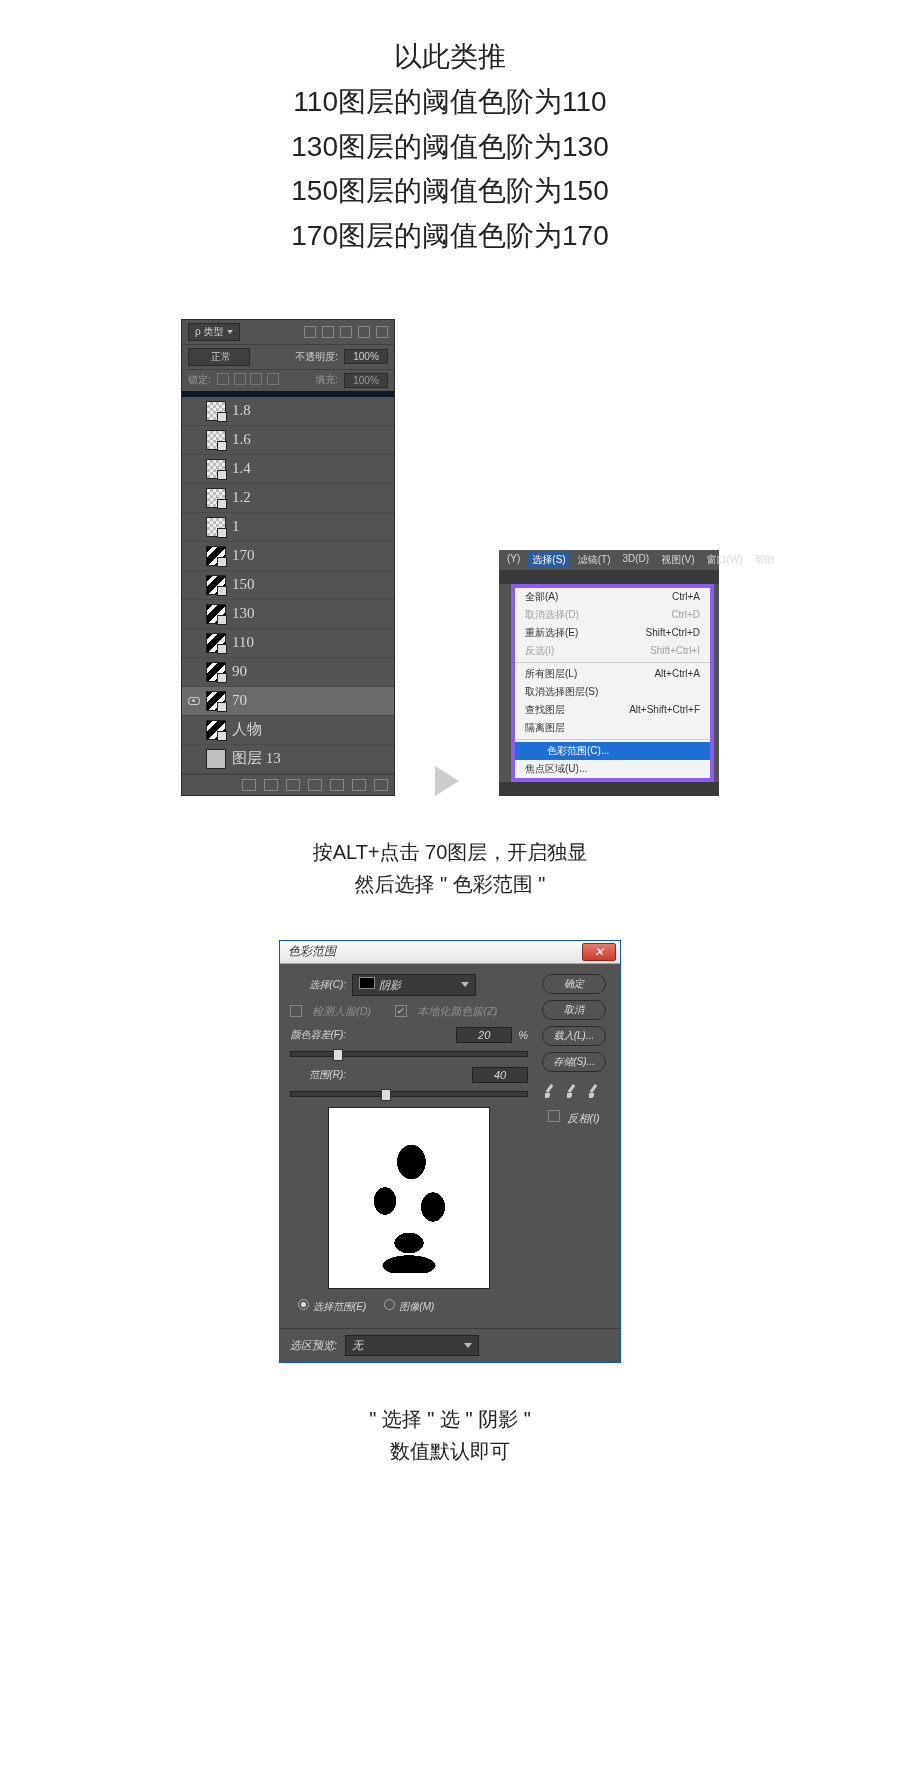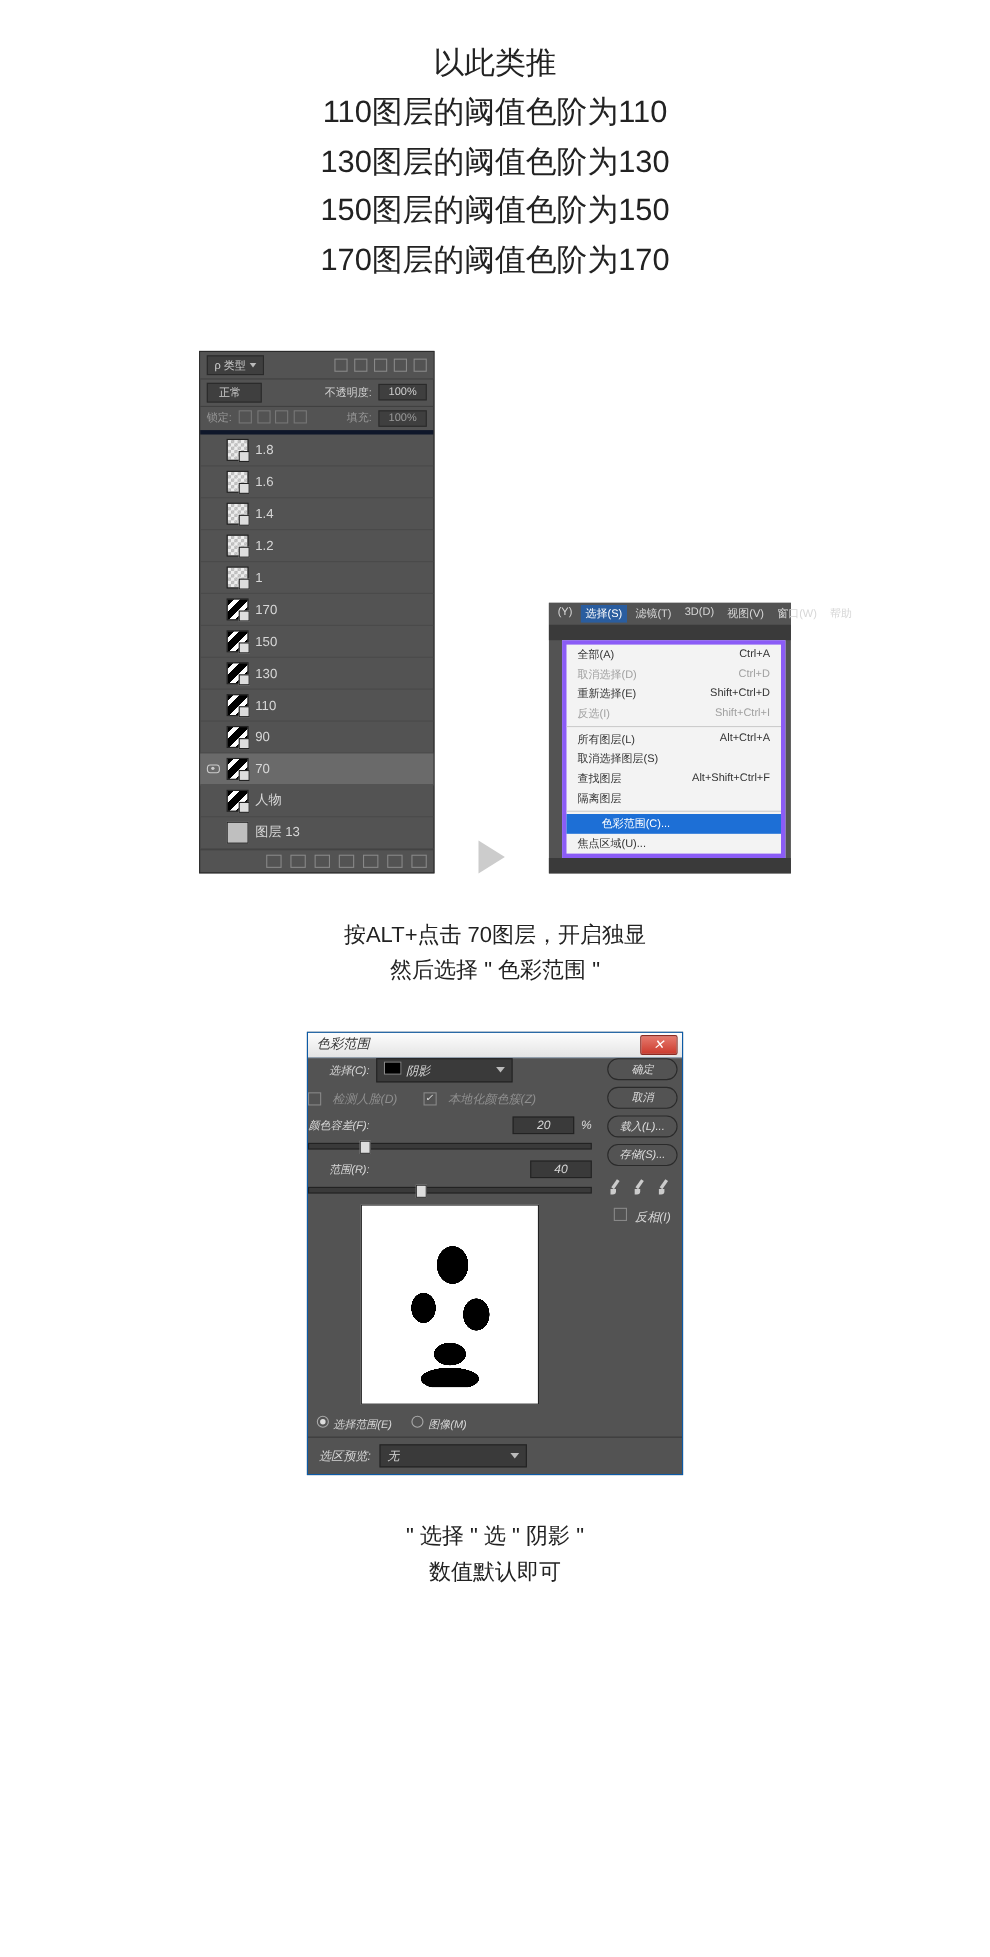--- a/index.html
+++ b/index.html
@@ -58,30 +58,30 @@
   }
   .lp-icons { display:flex; gap:6px; margin-left:auto; }
   .lp-icons span { width:10px; height:10px; border:1px solid #888; }
 
   .lp-row2 {
     display: flex; align-items: center; gap: 6px;
     padding: 3px 6px;
     border-bottom: 1px solid #404040;
   }
   .lp-row2 .dd2 {
-    background: #3f3f3f; border:1px solid #2a2a2a; padding:1px 18px 1px 10px;
+    background: #3f3f3f; border:1px solid #2a2a2a; padding:1px 18px 1px 22px;
     position: relative;
   }
   .lp-row2 .opacity-box, .lp-row3 .fill-box {
     background:#3f3f3f; border:1px solid #2a2a2a; padding:1px 4px; width:34px; text-align:center;
   }
   .lp-row3 {
     display:flex; align-items:center; gap:6px;
     padding:3px 6px;
-    border-bottom:4px solid #0f172a;
+    border-bottom:6px solid #0f172a;
     color:#9a9a9a;
   }
   .lock-icons span { width:10px; height:10px; border:1px solid #777; display:inline-block; margin-right:2px; }
 
   .layers-list { }
   .layer-row {
     display:flex; align-items:center; gap:6px;
     padding:3px 6px;
     border-bottom:1px solid #4a4a4a;
     height:22px;
@@ -102,21 +102,21 @@
       linear-gradient(45deg,#bbb 25%,#eee 25%,#eee 75%,#bbb 75%);
     background-size:6px 6px; background-position:0 0,3px 3px;
   }
   .thumb.bw {
     background:
       linear-gradient(135deg,#000 0 15%, #fff 15% 30%, #000 30% 55%, #fff 55% 70%, #000 70% 100%);
   }
   .thumb-badge {
     position:absolute; right:-2px; bottom:-2px; width:8px; height:8px; background:#ddd; border:1px solid #222;
   }
-  .layer-name { color:#d7d7d7; font-size:12px; }
+  .layer-name { color:#d7d7d7; font-size:15px;font-family:Liberation Serif, serif; }
 
   .lp-footer {
     display:flex; gap:8px; justify-content:flex-end; padding:4px 6px;
     border-top:1px solid #404040;
   }
   .lp-footer span { width:12px; height:10px; border:1px solid #888; }
 
   
   .menu-fig {
     width:220px;
@@ -162,21 +162,21 @@
     color:#333; font-size:12px;
   }
   .closebtn {
     width:32px; height:16px;
     background: linear-gradient(#e67a6e,#cc3b2e);
     border:1px solid #8a2a22; border-radius:2px;
     display:flex; align-items:center; justify-content:center;
     color:#fff; font-size:12px; line-height:1;
   }
   .dlg-body {
-    display:flex; gap:10px; 
+    display:flex; gap:10px; padding:10px;
   }
   .dlg-left { flex:1; }
   .dlg-right { width:72px; display:flex; flex-direction:column; gap:6px; align-items:center; }
   .form-row { display:flex; align-items:center; gap:6px; margin-bottom:8px; }
   .form-row label { width:56px; text-align:right; font-size:10px; }
   .dd3 {
     background:#3a3a3a; border:1px solid #222; padding:2px 6px; width:110px;
     display:flex; align-items:center; justify-content:space-between;
   }
   .dd3 .chev { width:0;height:0;border-left:4px solid transparent;border-right:4px solid transparent;border-top:5px solid #bbb; }

